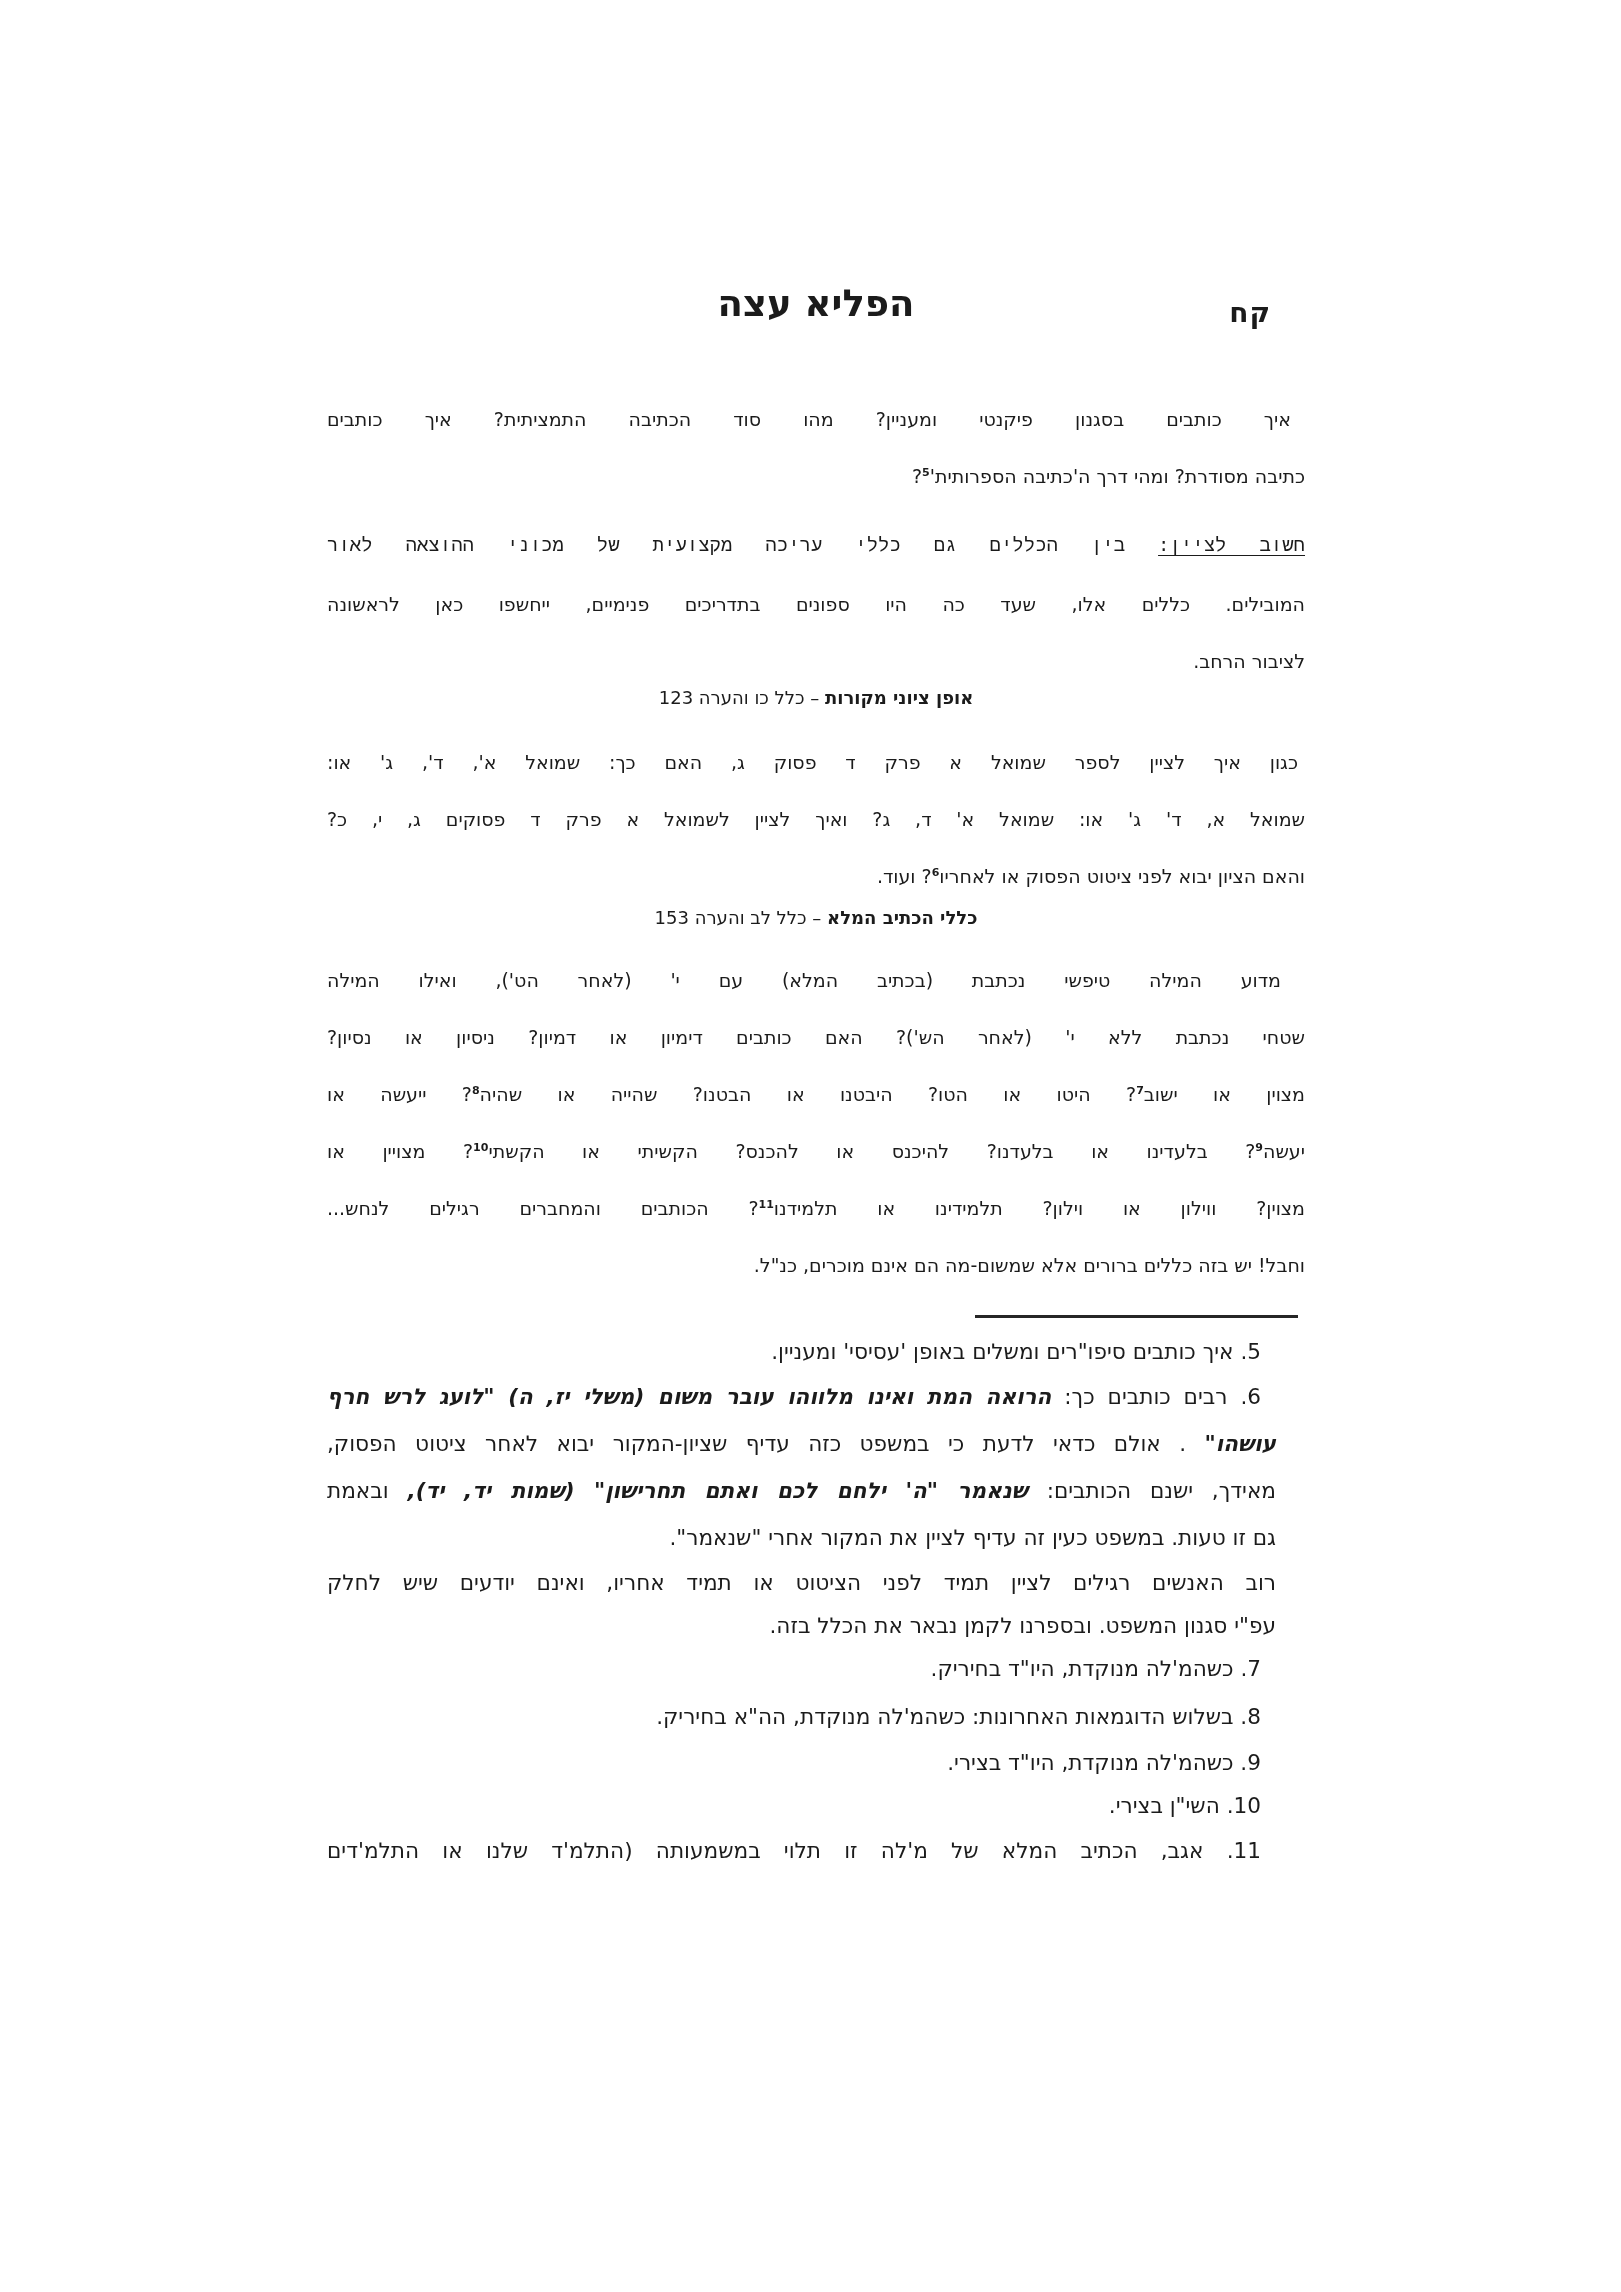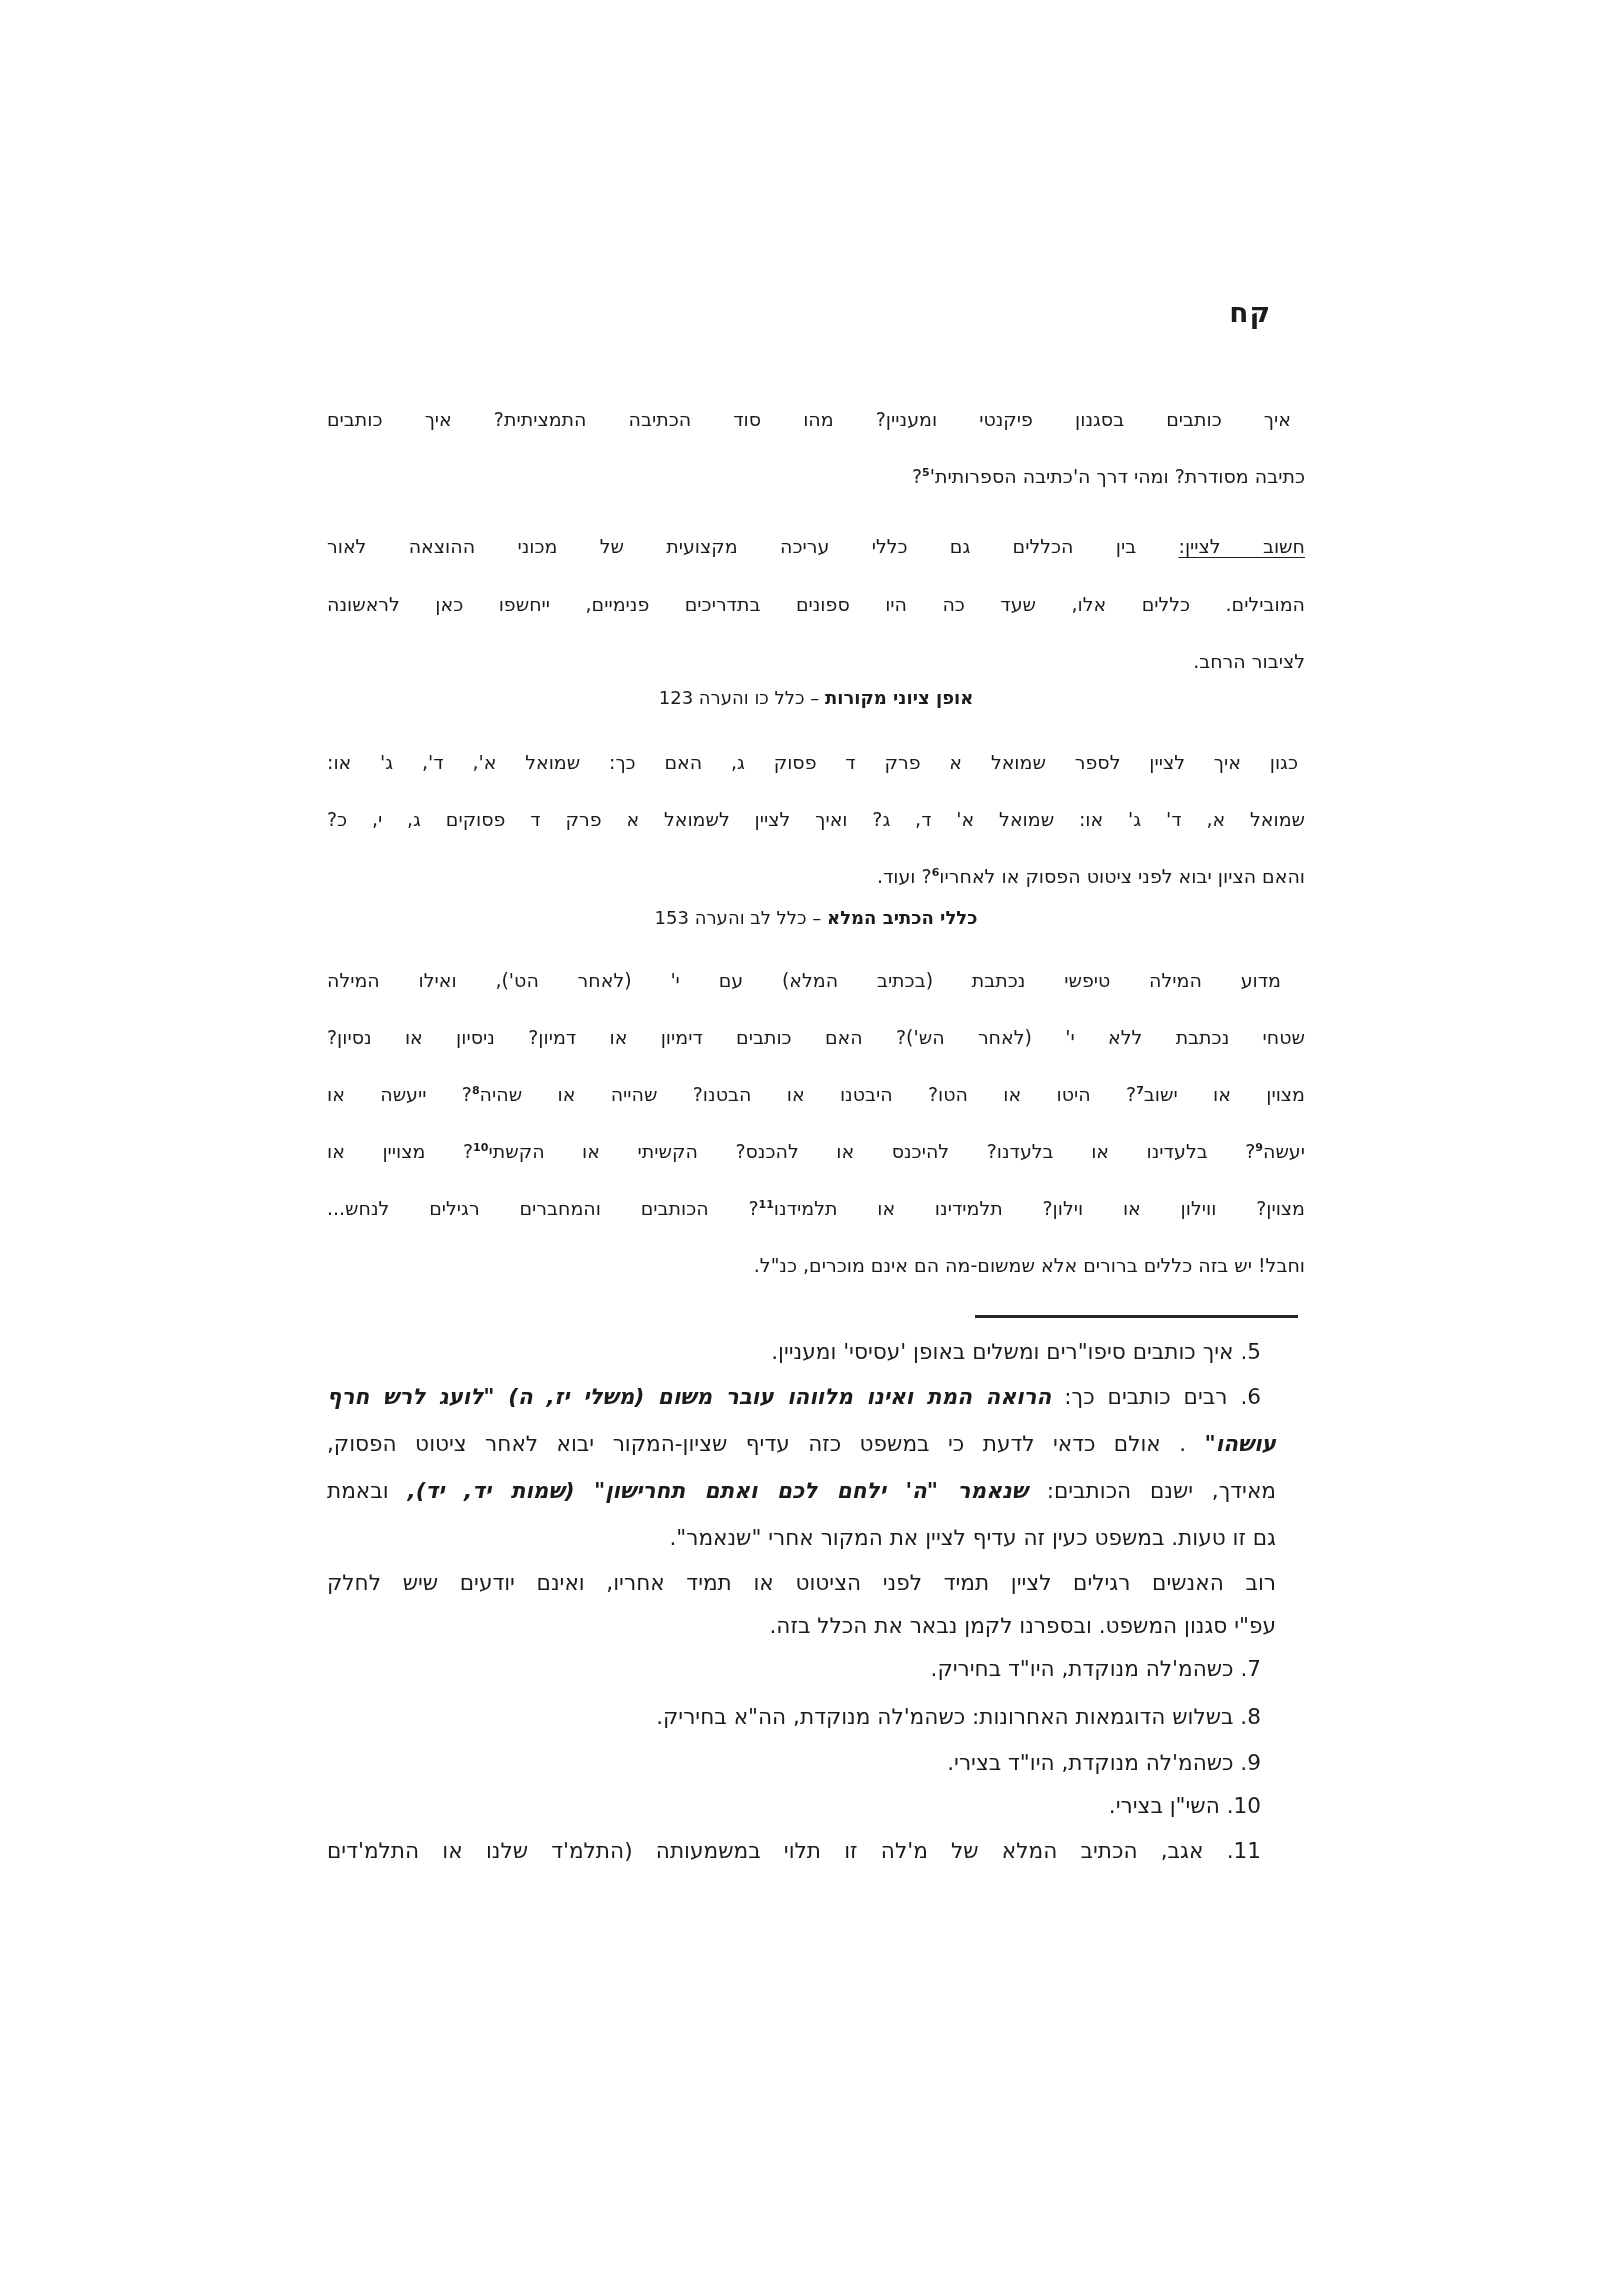--- a/index.html
+++ b/index.html
@@ -27,25 +27,26 @@
   .bolditalic{font-weight:700;font-style:italic;}
   .underline{text-decoration:underline;text-underline-offset:3.9px;}
   .sup{vertical-align:super;font-size:0.58em;font-weight:700;}
   .separator{position:absolute;background:#262626;height:2.9px;}
 </style>
 </head>
 <body>
 
 <div class="page" style="background: rgb(255, 255, 255); color: rgb(27, 27, 27);">
   <div class="abs page-number" style="top:296px;right:350px;">קח</div>
+  <div class="abs book-title" style="top:282px;left:327px;right:316px;">הפליא עצה</div>
 
   <div id="lines">
       <div class="line body-size justify" style="top: 407px; right: 330px; left: 327px;"><span>איך כותבים בסגנון פיקנטי ומעניין? מהו סוד הכתיבה התמציתית? איך כותבים</span></div>
       <div class="line body-size right" style="top: 464px; right: 316px;"><span>כתיבה מסודרת? ומהי דרך ה'כתיבה הספרותית'</span><span class="sup">5</span><span>?</span></div>
-      <div class="line body-size justify" style="top: 534px; right: 316px; left: 327px;"><span class="underline">חשוב לציין:</span><span> בין הכללים גם כללי עריכה מקצועית של מכוני ההוצאה לאור</span></div>
+      <div class="line body-size justify" style="top: 534px; right: 316px; left: 327px; font-family: Liberation Mono, monospace;"><span class="underline">חשוב לציין:</span><span> בין הכללים גם כללי עריכה מקצועית של מכוני ההוצאה לאור</span></div>
       <div class="line body-size justify" style="top: 592px; right: 316px; left: 327px;"><span>המובילים. כללים אלו, שעד כה היו ספונים בתדריכים פנימיים, ייחשפו כאן לראשונה</span></div>
       <div class="line body-size right" style="top: 649px; right: 316px;"><span>לציבור הרחב.</span></div>
       <div class="line heading-size center" style="top: 686px; right: 316px; left: 327px;"><span class="bold">אופן ציוני מקורות</span><span> – כלל כו והערה 123</span></div>
       <div class="line body-size justify" style="top: 750px; right: 323px; left: 327px;"><span>כגון איך לציין לספר שמואל א פרק ד פסוק ג, האם כך: שמואל א', ד', ג' או:</span></div>
       <div class="line body-size justify" style="top: 807px; right: 316px; left: 327px;"><span>שמואל א, ד' ג' או: שמואל א' ד, ג? ואיך לציין לשמואל א פרק ד פסוקים ג, י, כ?</span></div>
       <div class="line body-size right" style="top: 864px; right: 316px; text-align: center;"><span>והאם הציון יבוא לפני ציטוט הפסוק או לאחריו</span><span class="sup">6</span><span>? ועוד.</span></div>
       <div class="line heading-size center" style="top: 906px; right: 316px; left: 327px;"><span class="bold">כללי הכתיב המלא</span><span> – כלל לב והערה 153</span></div>
       <div class="line body-size justify" style="top: 968px; right: 340px; left: 327px;"><span>מדוע המילה טיפשי נכתבת (בכתיב המלא) עם י' (לאחר הט'), ואילו המילה</span></div>
       <div class="line body-size justify" style="top: 1025px; right: 316px; left: 327px;"><span>שטחי נכתבת ללא י' (לאחר הש')? האם כותבים דימיון או דמיון? ניסיון או נסיון?</span></div>
       <div class="line body-size justify" style="top: 1082px; right: 316px; left: 327px;"><span>מצוין או ישוב</span><span class="sup">7</span><span>? היטו או הטו? היבטנו או הבטנו? שהייה או שהיה</span><span class="sup">8</span><span>? ייעשה או</span></div>

